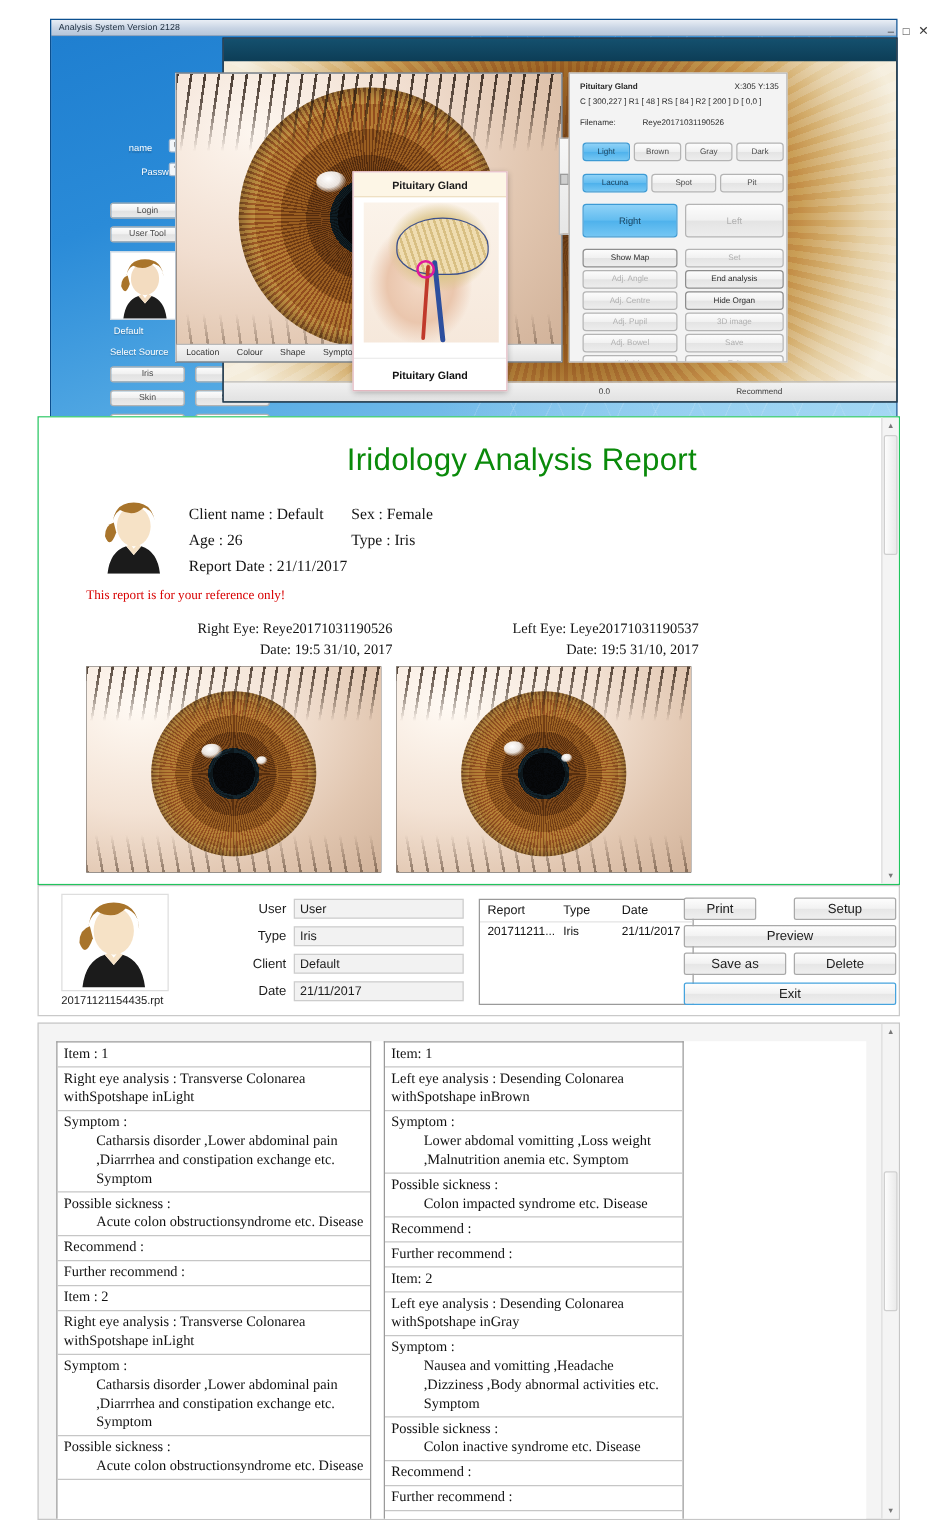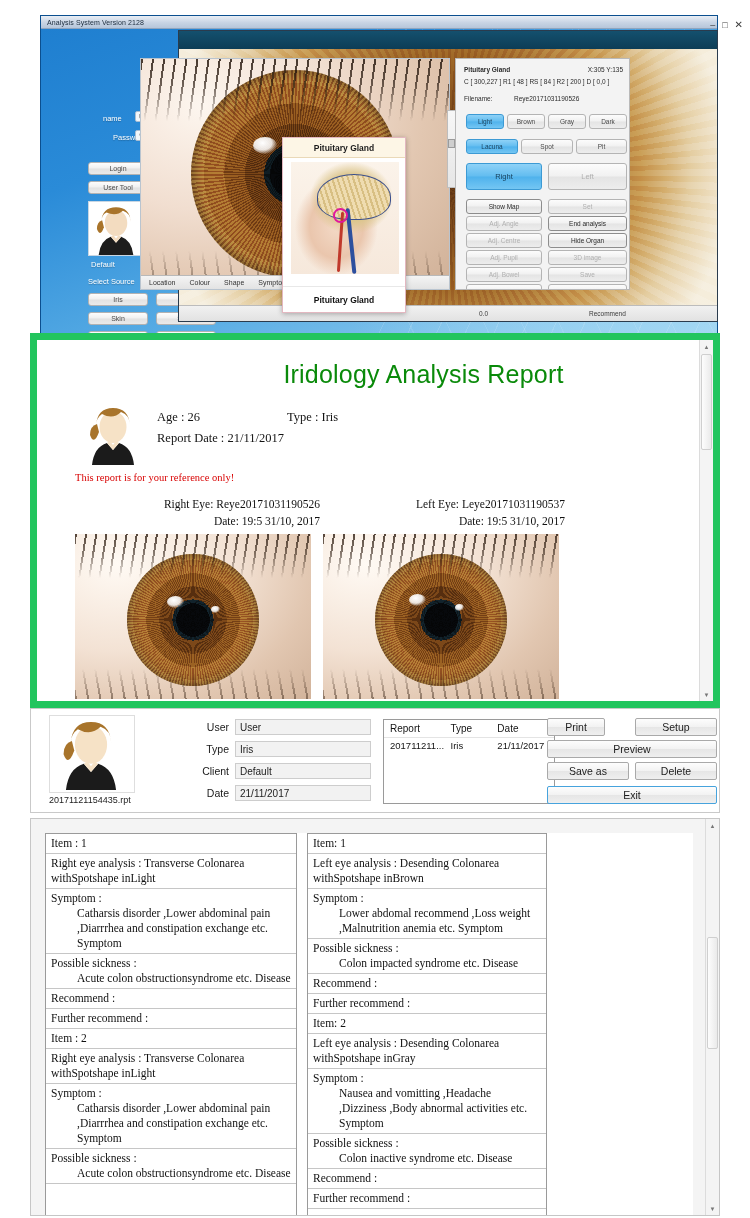--- a/index.html
+++ b/index.html
@@ -230,21 +230,21 @@
   }
   .gland-foot{
     height:26px; border-top:1px solid #e8e8e8; background:#fff;
     display:flex; align-items:center; justify-content:center;
     font-size:8.5px; font-weight:bold; color:#111;
   }
 
   
   .report-area{
     position:absolute; left:30px; top:333px; width:690px; height:375px;
-    background:#ffffff; border:7px solid #22c55e; overflow:hidden;
+    background:#ffffff; border:1px solid #22c55e; overflow:hidden;
   }
   .report-page{
     position:absolute; left:0; top:0; width:675px; height:100%;
     background:#fff; padding:12px 20px 0 20px;
   }
   .report-title{
     text-align:center; color:#0a8a0a; font-size:25px; letter-spacing:.2px;
     margin:8px 0 14px 98px; font-family:"Liberation Sans", sans-serif;
   }
   .serif{ font-family:"Liberation Serif", serif; }
@@ -516,20 +516,24 @@
           <svg viewBox="0 0 60 62" width="60" height="62">
             <ellipse cx="30" cy="24" rx="13.5" ry="16" fill="#f6e2c6"></ellipse>
             <path d="M13 23 Q14 5 30 5 Q46 5 47 23 Q47 12 38 9 Q30 17 19 11 Q13 15 13 23 Z" fill="#a8742b"></path>
             <path d="M7 32 Q11 43 16 29 L14 21 Q7 23 7 32 Z" fill="#a8742b"></path>
             <path d="M9 62 Q11 44 24 40 L30 47 L36 40 Q49 44 51 62 Z" fill="#1b1b1b"></path>
             <path d="M24 40 L30 47 L36 40 L33 38 L30 42 L27 38 Z" fill="#f6e2c6"></path>
           </svg>
         </div>
         <div class="info-grid serif">
           <div class="row">
+            <span class="c1">Client name : Default</span>
+            <span>Sex : Female</span>
+          </div>
+          <div class="row">
             <span class="c1">Age : 26</span>
             <span>Type : Iris</span>
           </div>
           <div class="row">
             <span>Report Date : 21/11/2017</span>
           </div>
         </div>
       </div>
 
       <div class="disclaimer serif">This report is for your reference only!</div>
@@ -624,21 +628,21 @@
           <div class="trow"><span>Recommend :</span></div>
           <div class="trow"><span>Further recommend :</span></div>
           <div class="trow"><span>Item : 2</span></div>
           <div class="trow"><span>Right eye analysis : Transverse Colonarea withSpotshape inLight</span></div>
           <div class="trow"><span>Symptom :</span><span class="ind">Catharsis disorder ,Lower abdominal pain ,Diarrrhea and constipation exchange etc. Symptom</span></div>
           <div class="trow"><span>Possible sickness :</span><span class="ind">Acute colon obstructionsyndrome etc. Disease</span></div>
         </div>
       <div class="tcol right" id="right-col">
           <div class="trow"><span>Item: 1</span></div>
           <div class="trow"><span>Left eye analysis : Desending Colonarea withSpotshape inBrown</span></div>
-          <div class="trow"><span>Symptom :</span><span class="ind">Lower abdomal recommend ,Loss weight ,Malnutrition anemia etc. Symptom</span></div>
+          <div class="trow"><span>Symptom :</span><span class="ind">Lower abdomal vomitting ,Loss weight ,Malnutrition anemia etc. Symptom</span></div>
           <div class="trow"><span>Possible sickness :</span><span class="ind">Colon impacted syndrome etc. Disease</span></div>
           <div class="trow"><span>Recommend :</span></div>
           <div class="trow"><span>Further recommend :</span></div>
           <div class="trow"><span>Item: 2</span></div>
           <div class="trow"><span>Left eye analysis : Desending Colonarea withSpotshape inGray</span></div>
           <div class="trow"><span>Symptom :</span><span class="ind">Nausea and vomitting ,Headache ,Dizziness ,Body abnormal activities etc. Symptom</span></div>
           <div class="trow"><span>Possible sickness :</span><span class="ind">Colon inactive syndrome etc. Disease</span></div>
           <div class="trow"><span>Recommend :</span></div>
           <div class="trow"><span>Further recommend :</span></div>
         </div>

